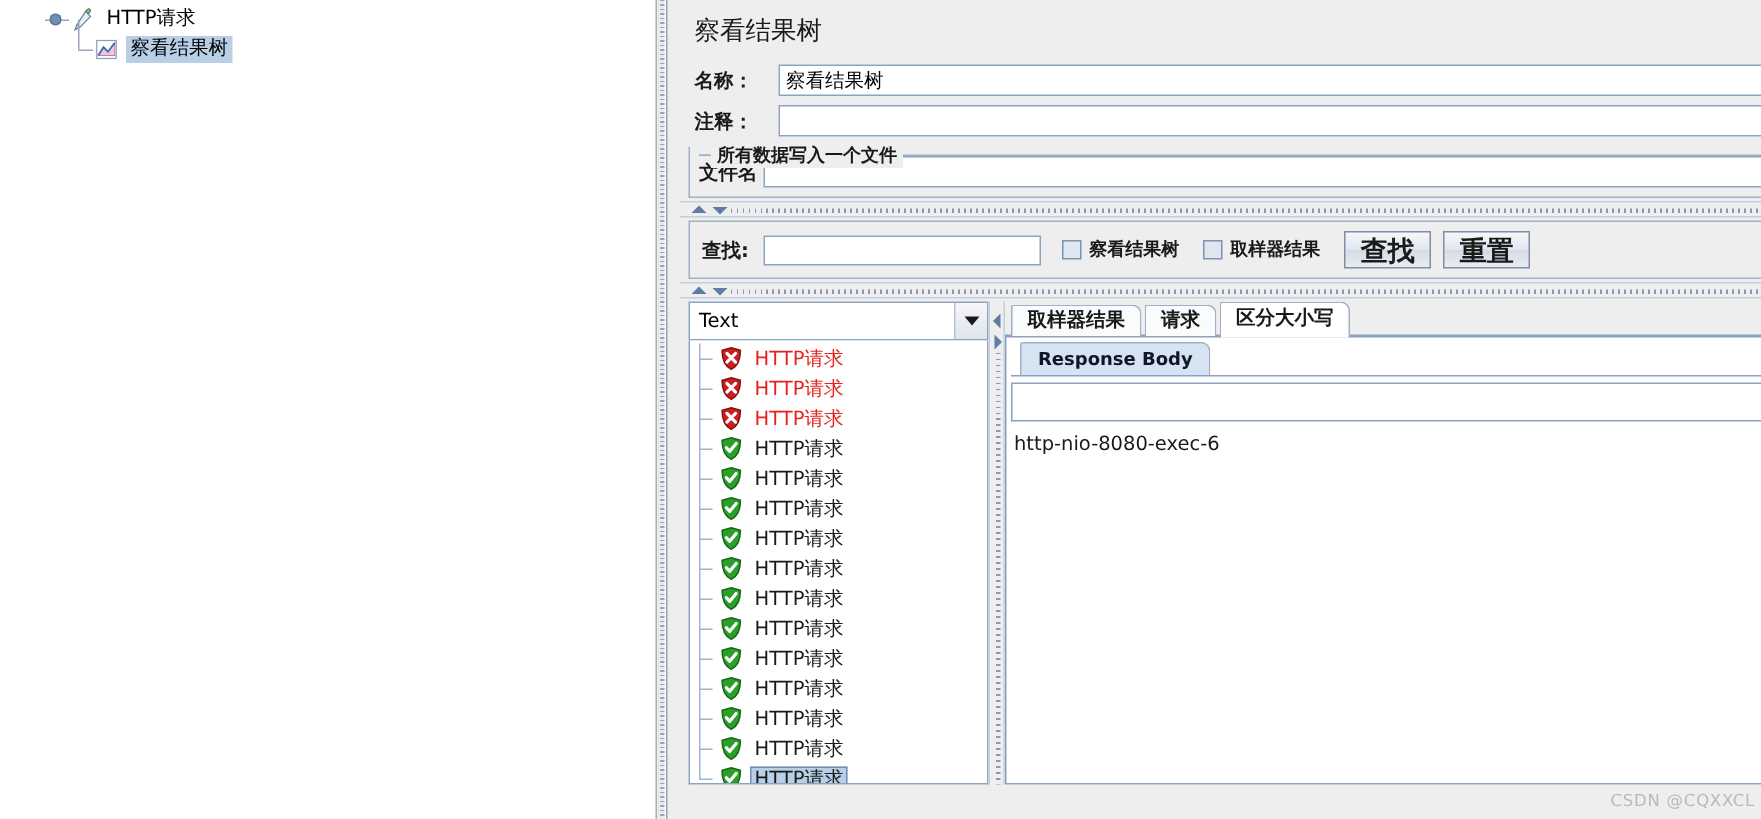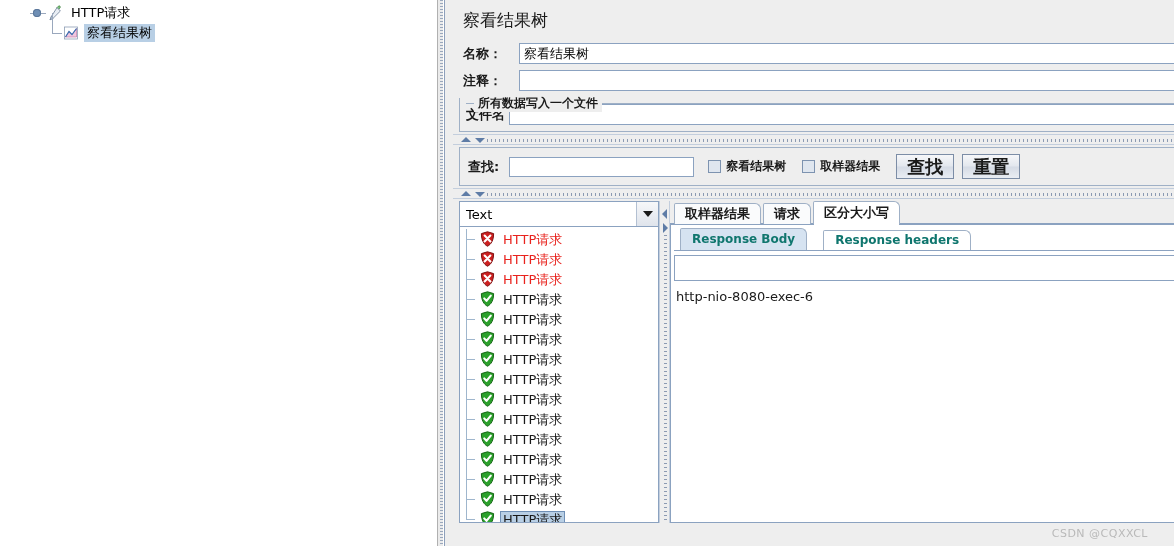--- a/index.html
+++ b/index.html
@@ -420,25 +420,25 @@
     padding-left: 6px;
     background: #ffffff;
     position: relative;
   }
   .subtab {
     height: 20px;
     line-height: 19px;
     padding: 0 11px;
     font-size: 12px;
     font-weight: bold;
-    color: #0f766e;
+    color: #0f172a;
     border: 1px solid #9fb0c6;
     border-bottom: none;
     background: #ffffff;
-    margin-right: 16px;
+    margin-right: 2px;
     cursor: default;
     border-top-left-radius: 2px;
     border-top-right-radius: 6px;
   }
   .subtab.active {
     background: #d6e3f1;
     height: 22px;
     line-height: 21px;
   }
   .tab-body {
@@ -465,21 +465,21 @@
     font-size: 13px;
     color: #1a1a1a;
     padding: 4px 2px;
     white-space: pre-wrap;
     overflow: hidden;
   }
 
   
   #watermark {
     position: absolute;
-    right: 26px;
+    right: 4px;
     bottom: 6px;
     font-size: 11px;
     color: #b9b9b9;
     letter-spacing: 0.5px;
     z-index: 50;
     pointer-events: none;
   }
 </style>
 </head>
 <body>
@@ -770,21 +770,20 @@
           <div class="tabstrip">
 
           <div class="tab">取样器结果</div>
               <div class="tab">请求</div>
               <div class="tab active">区分大小写</div>
             </div>
           <div class="tab-body">
             <div class="subtabstrip">
 
             <div class="subtab active">Response Body</div>
-                <div class="subtab">Response headers</div>
               </div>
             <div style="border-top:1px solid #8ba2c0; margin:0 0 4px 0;"></div>
             <input class="find-box" type="text" value="" style="">
             <div class="body-text">http-nio-8080-exec-6</div>
           </div>
         </div>
 
       </div>
     </div>
 

